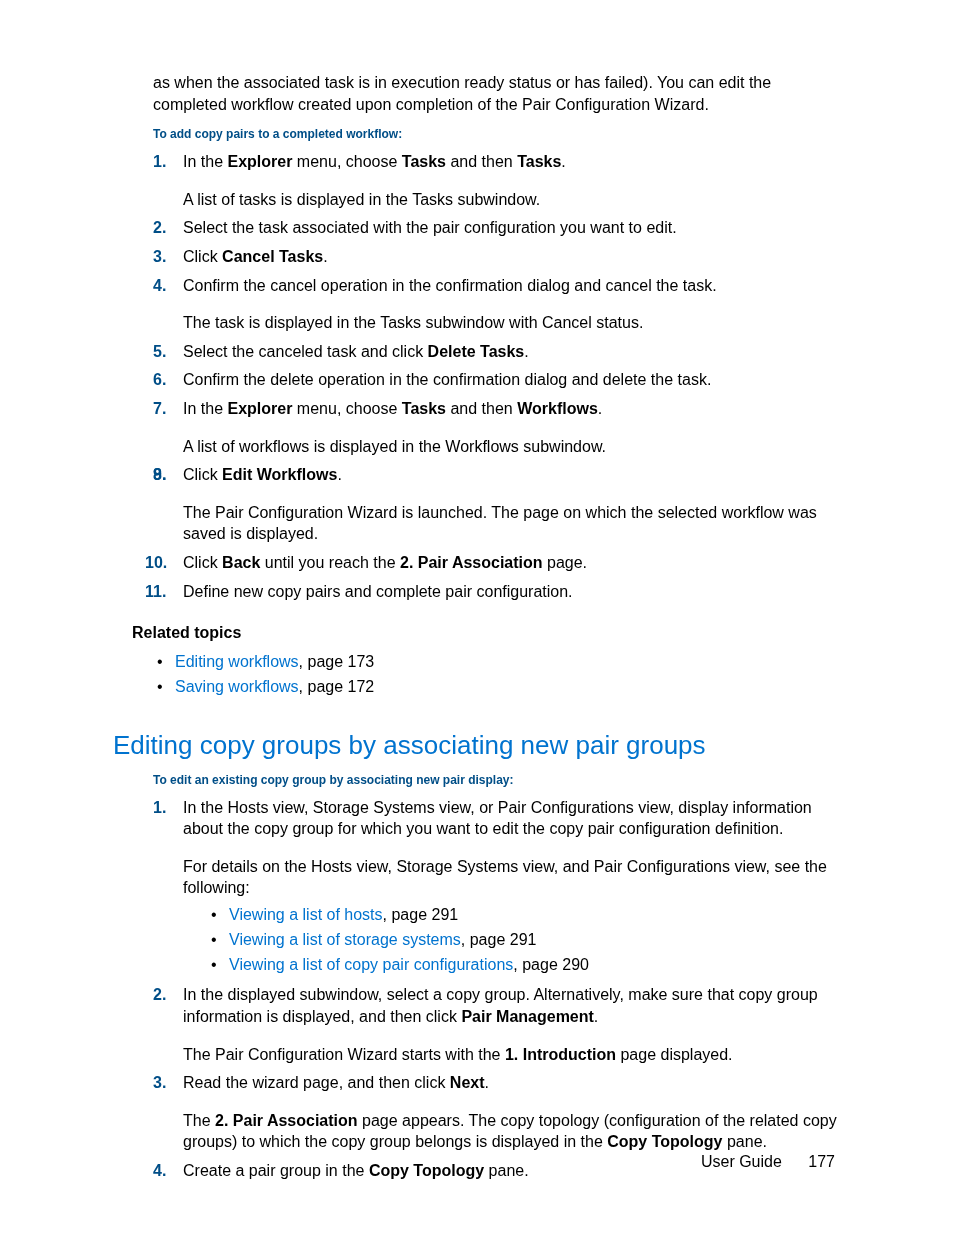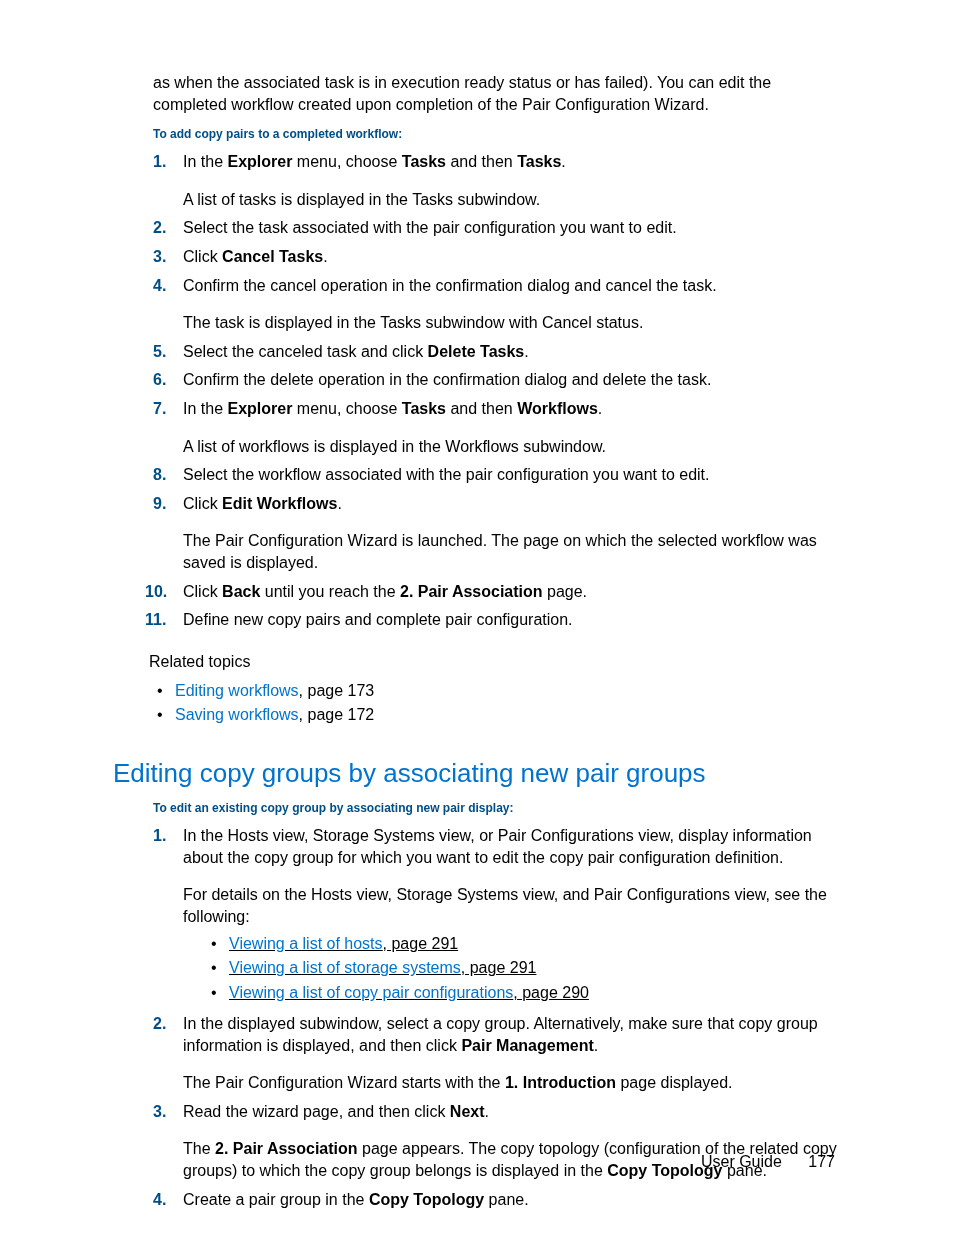--- a/index.html
+++ b/index.html
@@ -48,23 +48,23 @@
     top: 0;
     color: #004e87;
     font-weight: bold;
   }
   ol.steps > li.d2 .num { left: 38px; } 
   .step-sub {
     margin-top: 16px;
     margin-bottom: 2px;
   }
   .related-heading {
-    font-weight: normal;
-    font-size: 16px;
-    margin-left: 42px;
+    font-weight: bold;
+    font-size: 16px;
+    margin-left: 25px;
     margin-top: 22px;
     margin-bottom: 8px;
   }
   ul.related, ul.sublinks {
     list-style: none;
     padding: 0;
     margin: 0 0 0 46px;
   }
   ul.related li, ul.sublinks li {
     position: relative;
@@ -76,21 +76,20 @@
     content: "•";
     position: absolute;
     left: 4px;
     top: 0;
     color: #000;
   }
   ul.sublinks {
     margin-left: 24px;
     margin-top: 4px;
     margin-bottom: 4px;
-    text-decoration: underline;
   }
   .link {
     color: #0073cf;
   }
   h2.section {
     color: #0073cf;
     font-weight: normal;
     font-size: 26px;
     margin: 30px 0 10px 6px;
   }
@@ -139,21 +138,20 @@
         <span class="num">6.</span>
         <div>Confirm the delete operation in the confirmation dialog and delete the task.</div>
       </li>
       <li>
         <span class="num">7.</span>
         <div>In the <b>Explorer</b> menu, choose <b>Tasks</b> and then <b>Workflows</b>.</div>
         <div class="step-sub">A list of workflows is displayed in the Workflows subwindow.</div>
       </li>
       <li>
         <span class="num">8.</span>
-        <div>Select the workflow associated with the pair configuration you want to edit.</div>
       </li>
       <li>
         <span class="num">9.</span>
         <div>Click <b>Edit Workflows</b>.</div>
         <div class="step-sub">The Pair Configuration Wizard is launched. The page on which the selected workflow was saved is displayed.</div>
       </li>
       <li class="d2">
         <span class="num">10.</span>
         <div>Click <b>Back</b> until you reach the <b>2. Pair Association</b> page.</div>
       </li>

